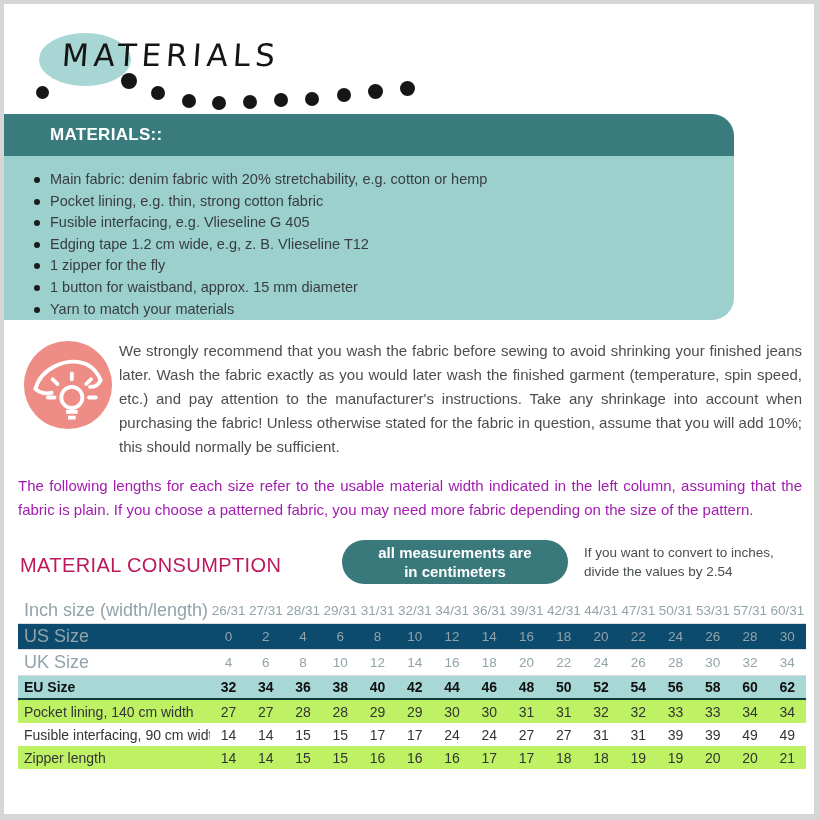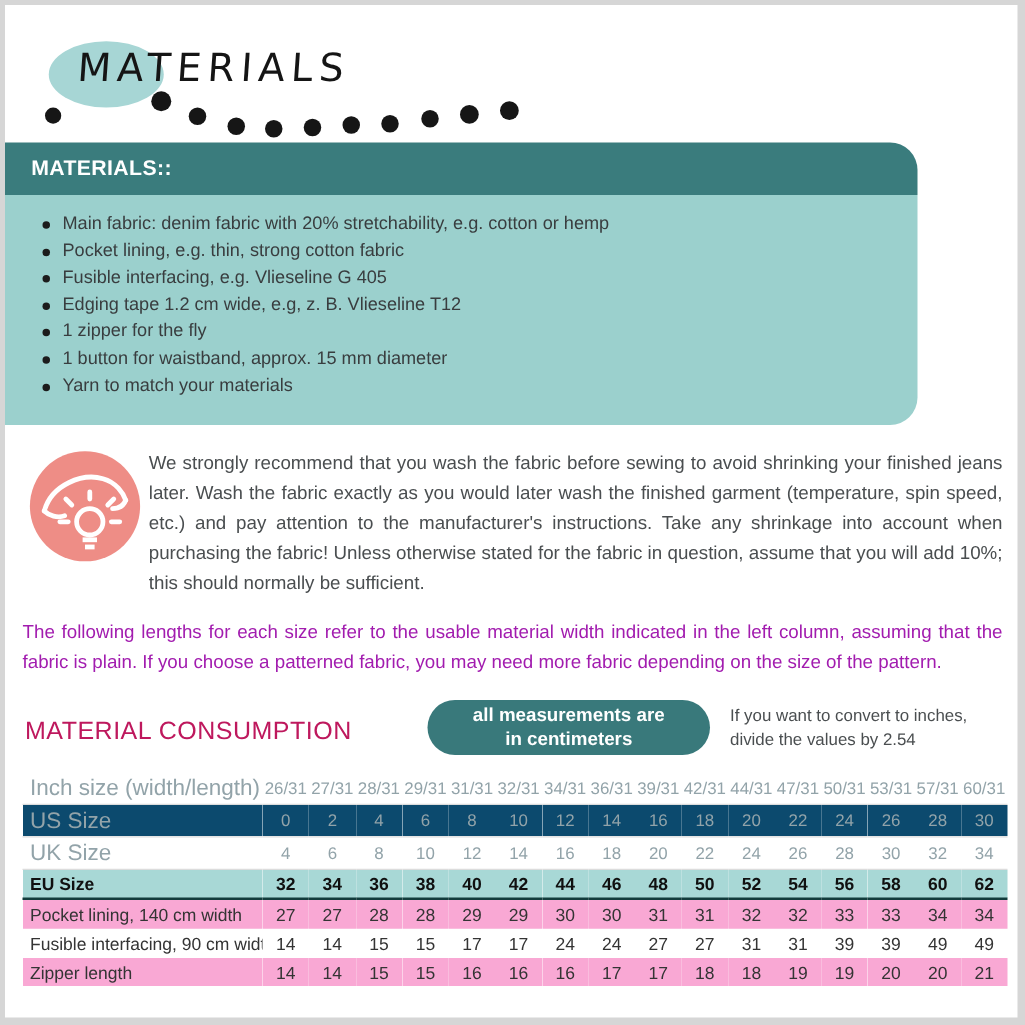--- a/index.html
+++ b/index.html
@@ -12,23 +12,23 @@
   .decor{position:relative;height:110px;}
   .decor-ellipse{position:absolute;left:35px;top:29px;width:92px;height:53px;
     background:#a7d6d5;border-radius:50%;}
   .decor-title{position:absolute;left:58px;top:33px;font-size:31px;font-weight:500;
     letter-spacing:5px;color:#151515;transform:skewX(-4deg);
     font-family:"DejaVu Sans", sans-serif;}
   .dot{position:absolute;background:#161616;border-radius:50%;}
   
   .band{width:730px;height:42px;background:#3a7c7d;border-radius:0 22px 0 0;
     display:flex;align-items:center;}
-  .band-title{color:#ffffff;font-weight:bold;font-size:17px;margin-left:21px;letter-spacing:.3px;}
+  .band-title{color:#ffffff;font-weight:bold;font-size:17px;margin-left:46px;letter-spacing:.3px;}
   .materials-box{width:730px;box-sizing:border-box;background:#9bd0cd;
-    border-radius:0 0 22px 0;padding:13px 30px 20px 28px;}
+    border-radius:0 0 22px 0;padding:13px 30px 0 28px;}
   .materials-box ul{margin:0;padding:0;list-style:none;}
   .materials-box li{position:relative;padding-left:18px;font-size:14.5px;line-height:21.6px;
     color:#393d3f;}
   .materials-box li::before{content:"";position:absolute;left:2px;top:8px;width:6px;height:6px;
     border-radius:50%;background:#1c1c1c;}
   
   .tip{display:flex;margin:19px 12px 0 18px;}
   .tip-icon{flex:0 0 92px;width:92px;height:92px;}
   .tip-text{margin-left:5px;flex:1;font-size:15px;line-height:24px;text-align:justify;color:#4a4e50;}
   
@@ -45,21 +45,21 @@
   table.consumption{width:788px;margin:14px 0 0 14px;border-collapse:collapse;
     table-layout:fixed;font-size:14px;}
   table.consumption td{padding:2px 0;text-align:center;white-space:nowrap;overflow:hidden;}
   table.consumption td.lbl{width:186px;text-align:left;padding-left:6px;}
   tr.size td{color:#92a3a9;border-bottom:1px solid #dcdcdc;font-size:13.5px;}
   tr.size td.lbl{font-size:18px;}
   tr.size.alt td{background:#0c4a6e;}
   tr.eu td{background:#a8d8d6;color:#101010;font-weight:bold;
     border-top:1px solid #1a1a1a;border-bottom:2.5px solid #133c3c;padding:3px 0;margin-left:16px;}
   tr.data td{color:#343434;padding:3.5px 0;}
-  tr.data.shaded td{background:#f9a8d4;}
+  tr.data.shaded td{background:#bef264;}
 </style>
 </head>
 <body>
 
 <div class="page">
 
   <div class="decor">
     <div class="decor-ellipse"></div>
     <div class="decor-title">MATERIALS</div>
     <div class="dot" style="left:32px;top:82px;width:13px;height:13px;"></div>

